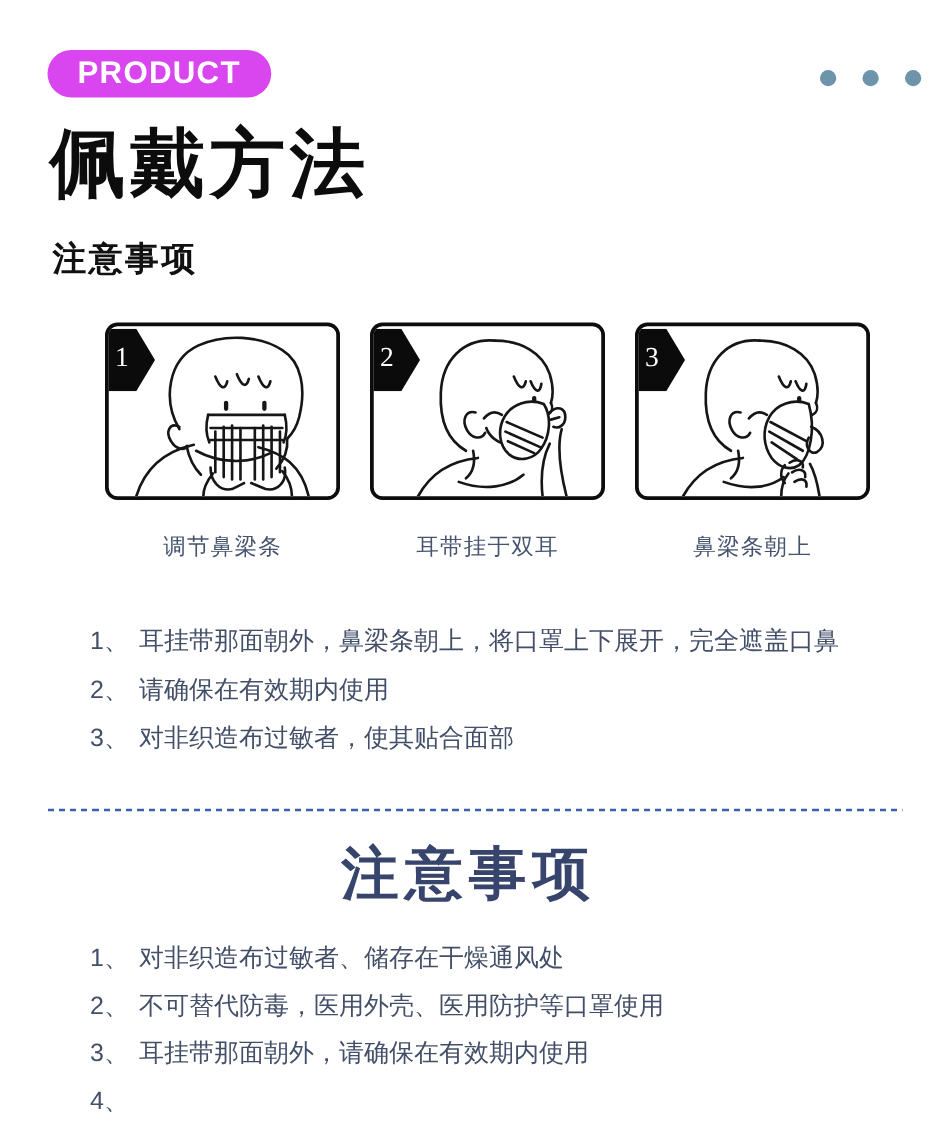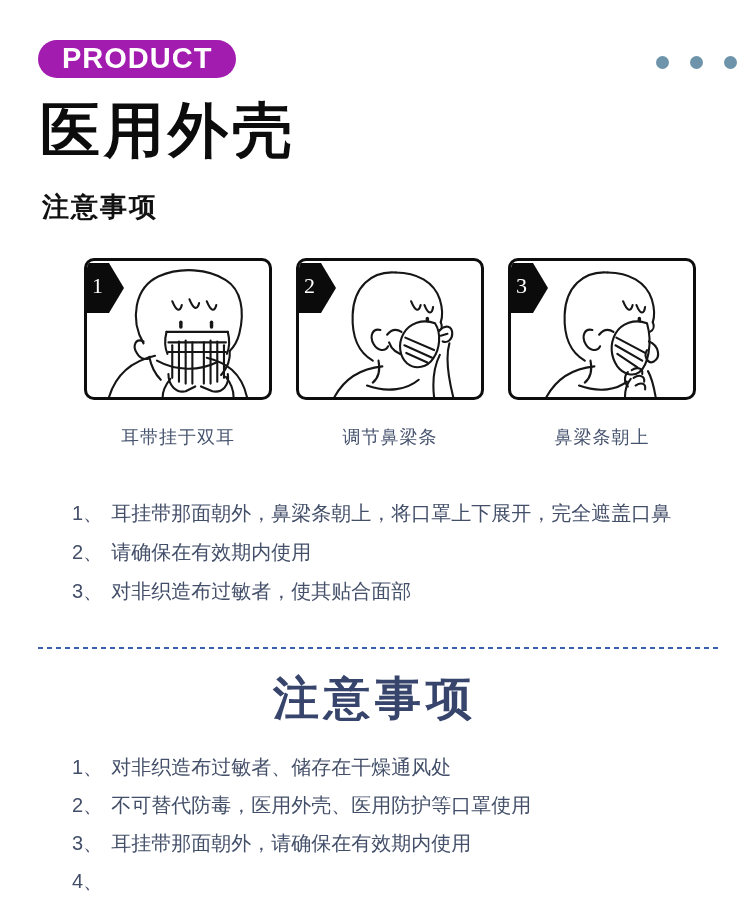--- a/index.html
+++ b/index.html
@@ -4,22 +4,22 @@
 <style>
   * { margin:0; padding:0; box-sizing:border-box; }
   html,body { background:#ffffff; }
   body {
     width:750px; height:905px; position:relative; overflow:hidden;
     font-family:"Liberation Sans","DejaVu Sans",sans-serif;
   }
   
   .header { display:flex; justify-content:space-between; align-items:center; padding:40px 13px 0 38px; }
   .badge {
-    display:inline-block; background:#a21caf; color:#ffffff;
-    font-size:29px; font-weight:bold; letter-spacing:1px;
+    display:inline-block; background:#d946ef; color:#ffffff;
+    font-size:25px; font-weight:bold; letter-spacing:1px;
     padding:5px 24px 7px 24px; border-radius:20px; line-height:26px;
   }
   .dots { display:flex; gap:21px; margin-top:6px; }
   .dot { width:13px; height:13px; border-radius:50%; background:#6d94ab; }
 
   
   .page-title {
     margin:20px 0 0 40px; font-size:60px; line-height:66px;
     font-weight:bold; color:#0c0c0c; letter-spacing:4px;
   }
@@ -74,21 +74,21 @@
   <div class="badge">
     <span>PRODUCT</span>
   </div>
   <div class="dots">
     <span class="dot"></span>
     <span class="dot"></span>
     <span class="dot"></span>
   </div>
 </div>
 
-<h1 class="page-title">医用外壳</h1>
+<h1 class="page-title">佩戴方法</h1>
 <h2 class="sub-title">注意事项</h2>
 
 <div class="steps-row">
 
   <div class="step-card">
     <svg class="illustration" viewBox="0 0 188 142">
       <path d="M22,142 C30,116 48,104 70,99"></path>
       <path d="M166,142 C160,116 144,106 124,101"></path>
       <path d="M72,104 C92,115 116,115 134,106"></path>
       <path d="M58,86 C44,62 48,28 74,16 C96,6 126,8 144,20 C160,30 164,52 158,76 C156,84 152,90 148,94"></path>
@@ -186,22 +186,22 @@
       <svg width="40" height="50" viewBox="0 0 40 50">
           <polygon points="0,0 23,0 38,25 23,50 0,50" fill="#0b0b0b"></polygon>
         </svg>
       <span class="step-num">3</span>
     </span>
   </div>
 
 </div>
 
 <div class="captions-row">
+  <div class="caption">调节鼻梁条</div>
   <div class="caption">耳带挂于双耳</div>
-  <div class="caption">调节鼻梁条</div>
   <div class="caption">鼻梁条朝上</div>
 </div>
 
 <div class="list instructions">
   <div class="row">
     <span class="num">1、</span>
     <span>耳挂带那面朝外，鼻梁条朝上，将口罩上下展开，完全遮盖口鼻</span>
   </div>
   <div class="row">
     <span class="num">2、</span>

